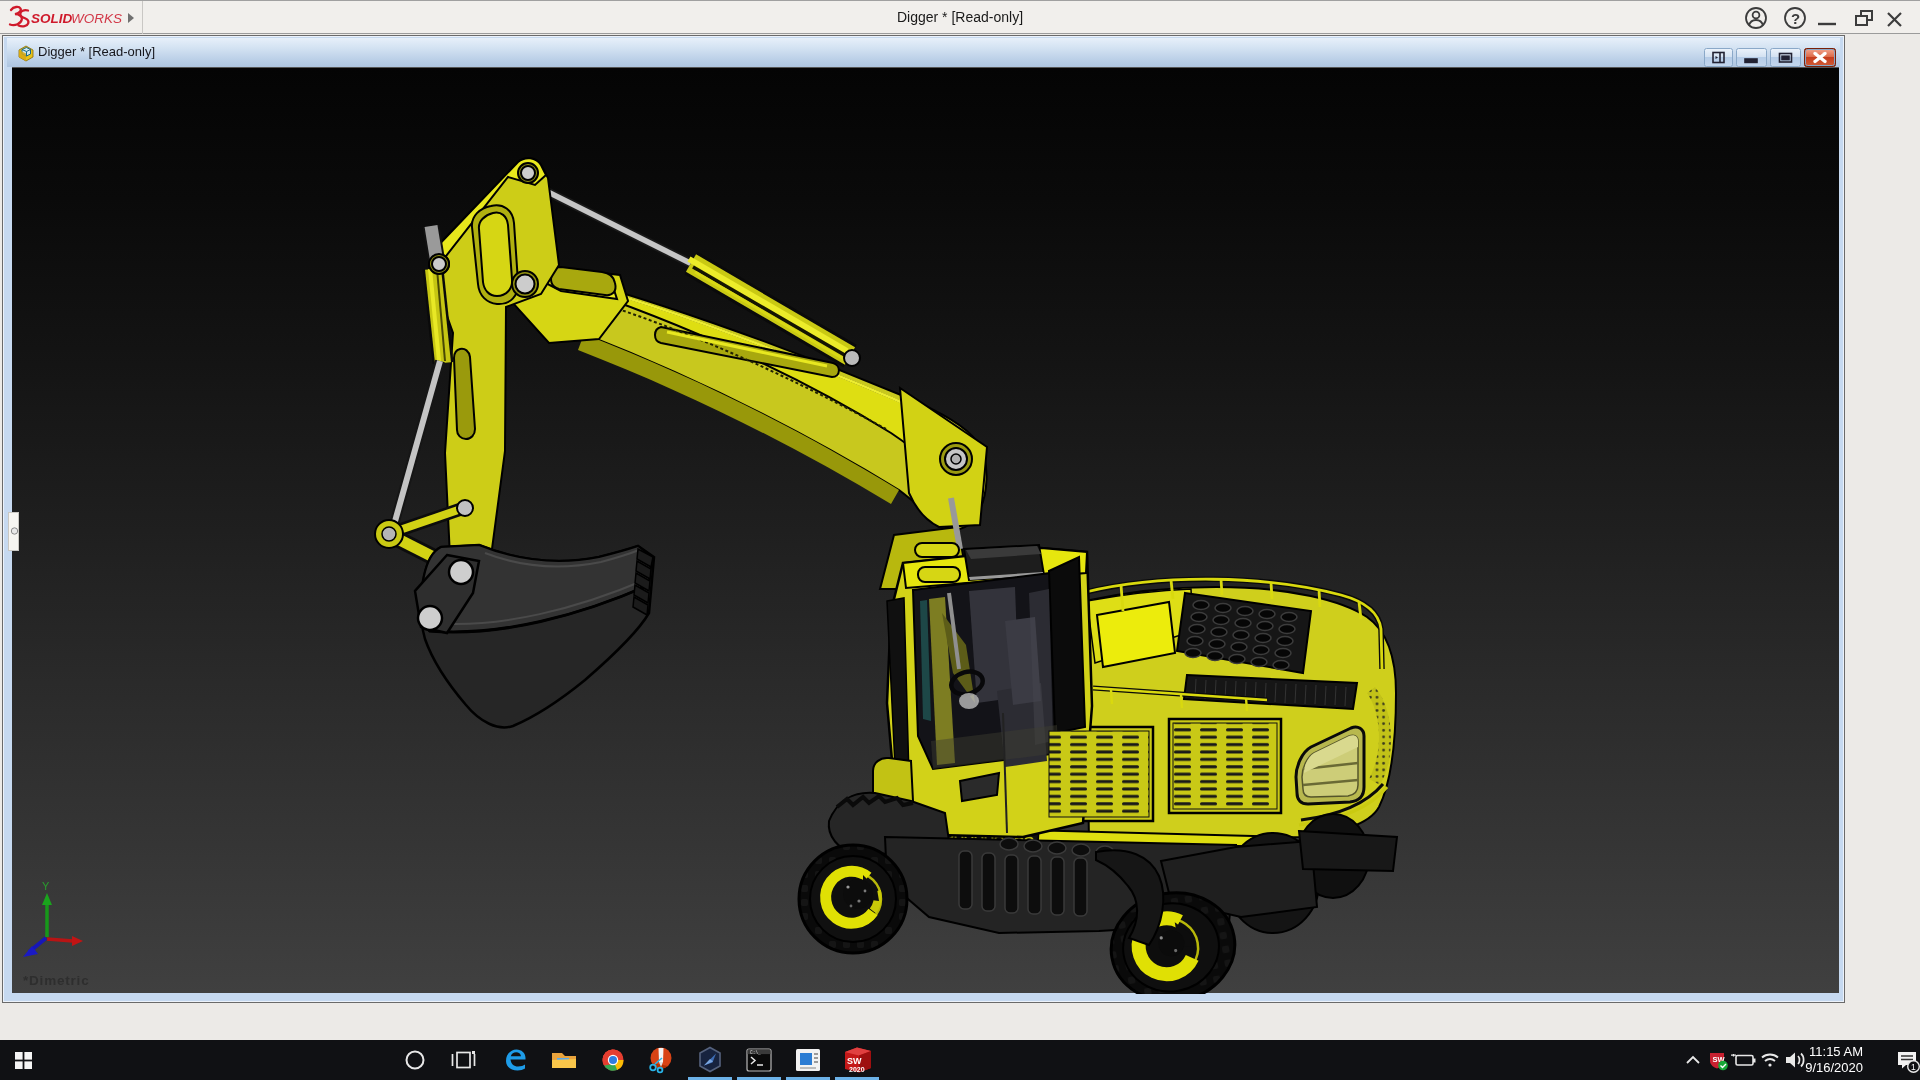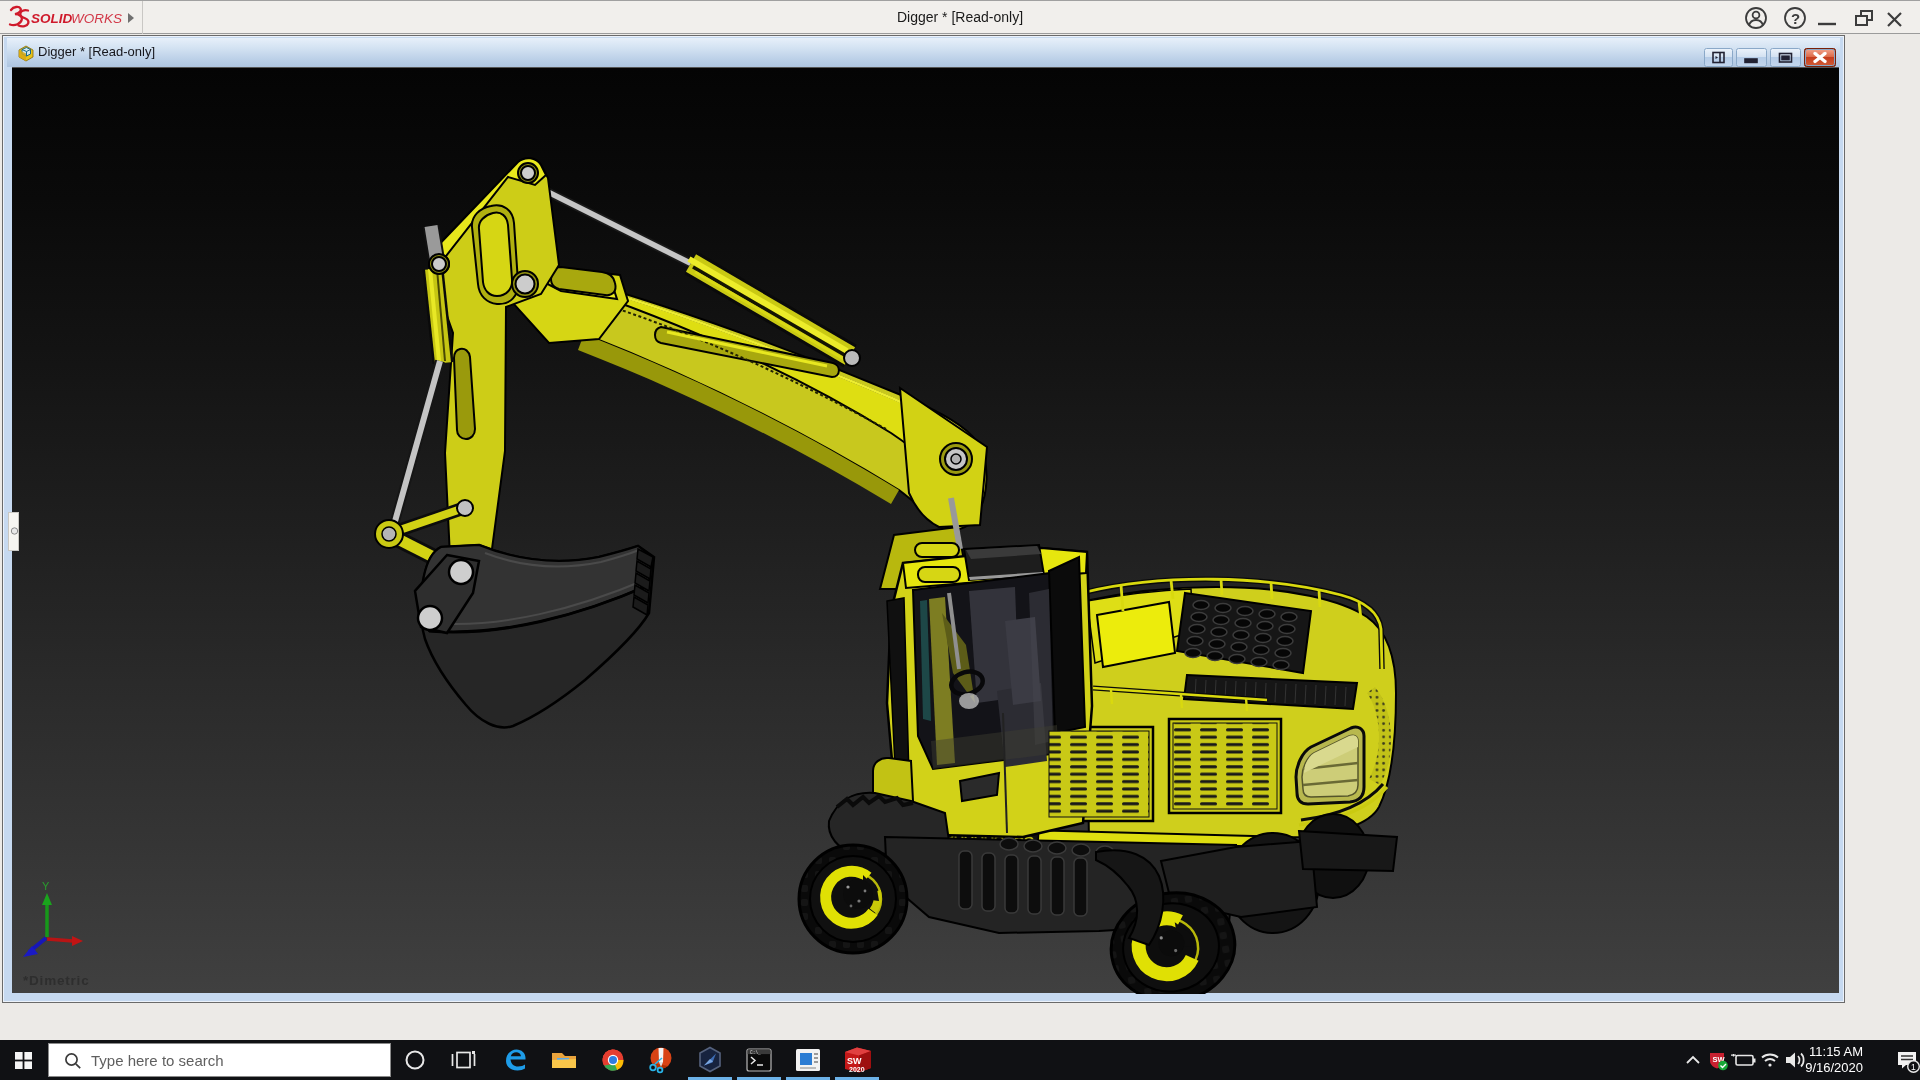--- a/index.html
+++ b/index.html
@@ -513,21 +513,14 @@
       <path d="M1798,16 C1800,18 1800,22 1798,24 M1801,13.5 C1804.5,16.5 1804.5,23.5 1801,26.5" fill="none" stroke="#e8e8e8" stroke-width="1.7"></path>
     </g>
 
     <g>
       <path d="M1898,12 L1916,12 L1916,25 L1906,25 L1902,28.5 L1902,25 L1898,25 Z" fill="#f2f2f2"></path>
       <path d="M1901,16 L1913,16 M1901,19.5 L1913,19.5" stroke="#333" stroke-width="1.4"></path>
       <circle cx="1913.5" cy="26.5" r="5.8" fill="#101114" stroke="#e8e8e8" stroke-width="1.4"></circle>
       <text x="1911" y="30" font-size="8.5" fill="#fff" font-family="Liberation Sans">1</text>
     </g>
   </svg>
-  <div id="searchbox">
-      <span>Type here to search</span>
-    <svg style="position:absolute;left:14px;top:7px" width="20" height="20" viewBox="0 0 20 20">
-        <circle cx="8.5" cy="8.5" r="5.6" fill="none" stroke="#3b3b3b" stroke-width="1.7"></circle>
-        <line x1="12.8" y1="12.8" x2="17.2" y2="17.2" stroke="#3b3b3b" stroke-width="1.7"></line>
-      </svg>
-  </div>
   <div id="clock">11:15 AM<br>9/16/2020</div>
 </div>
 
 </body></html>

